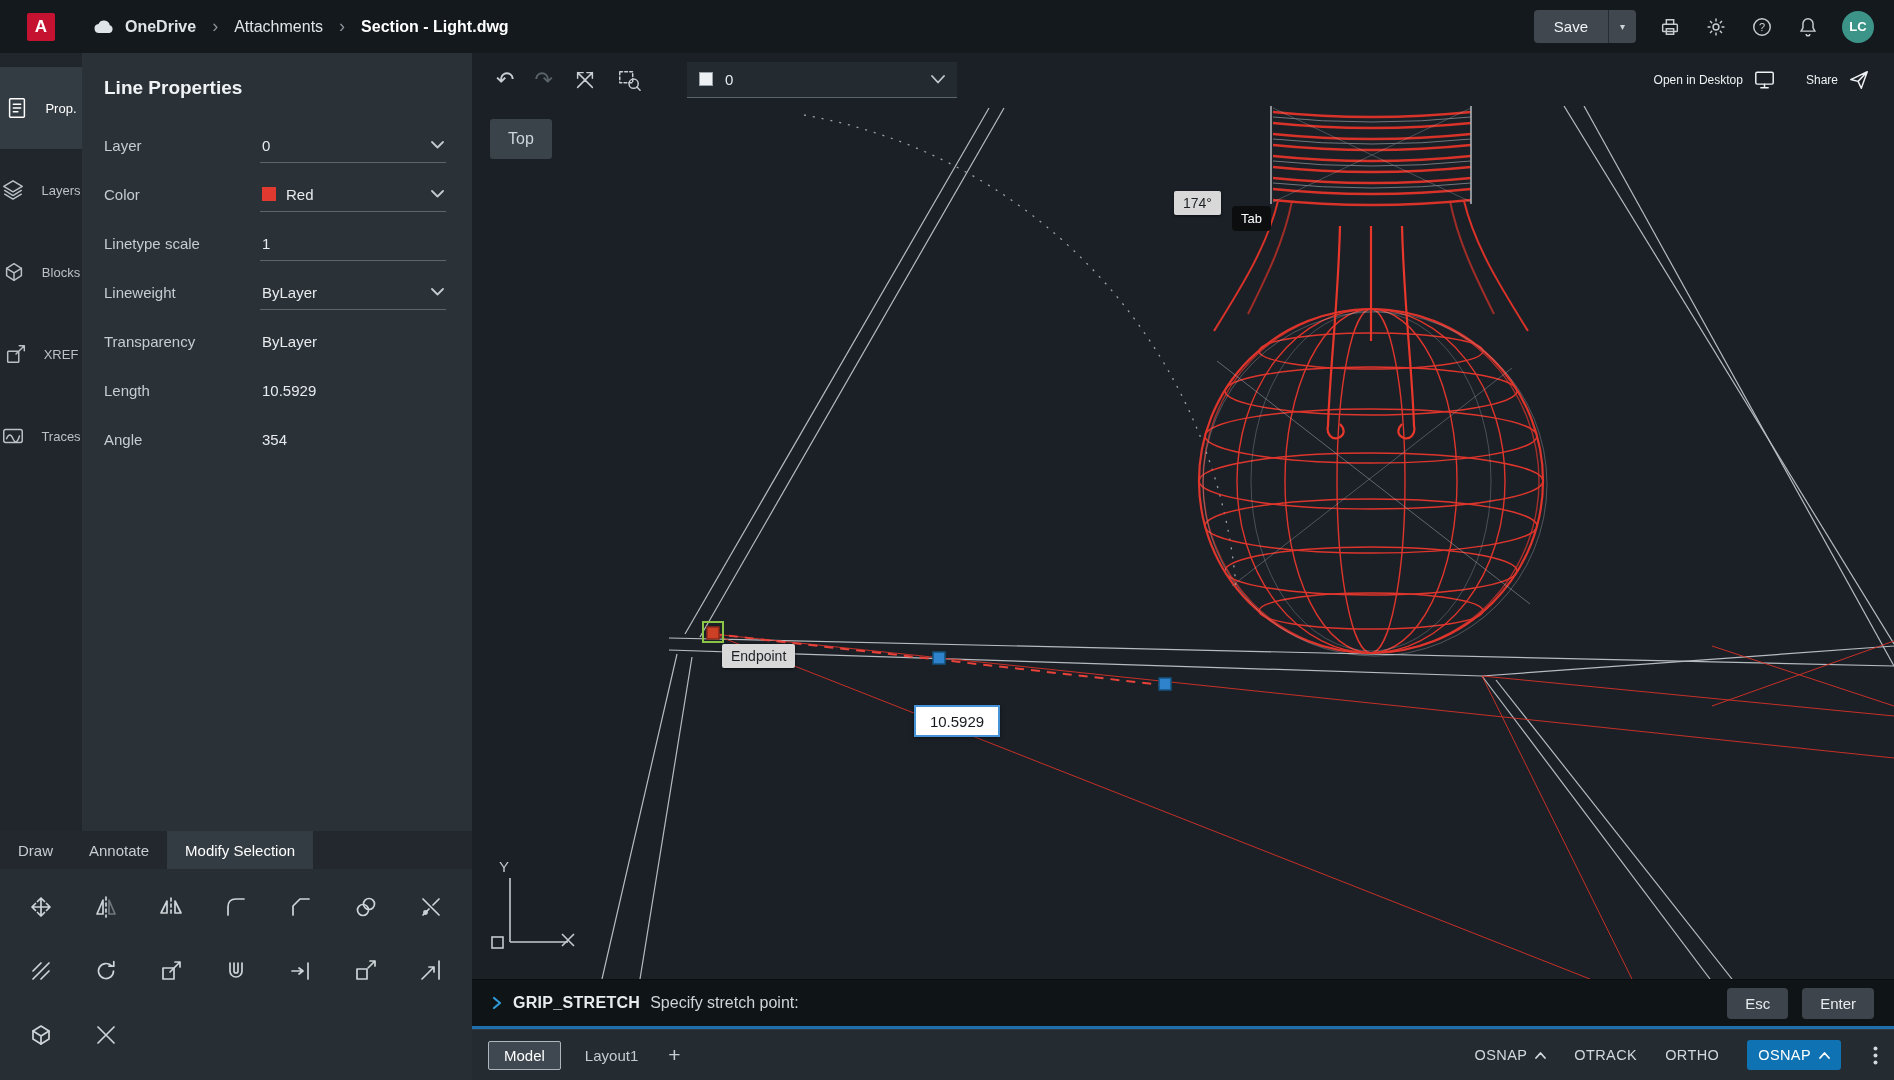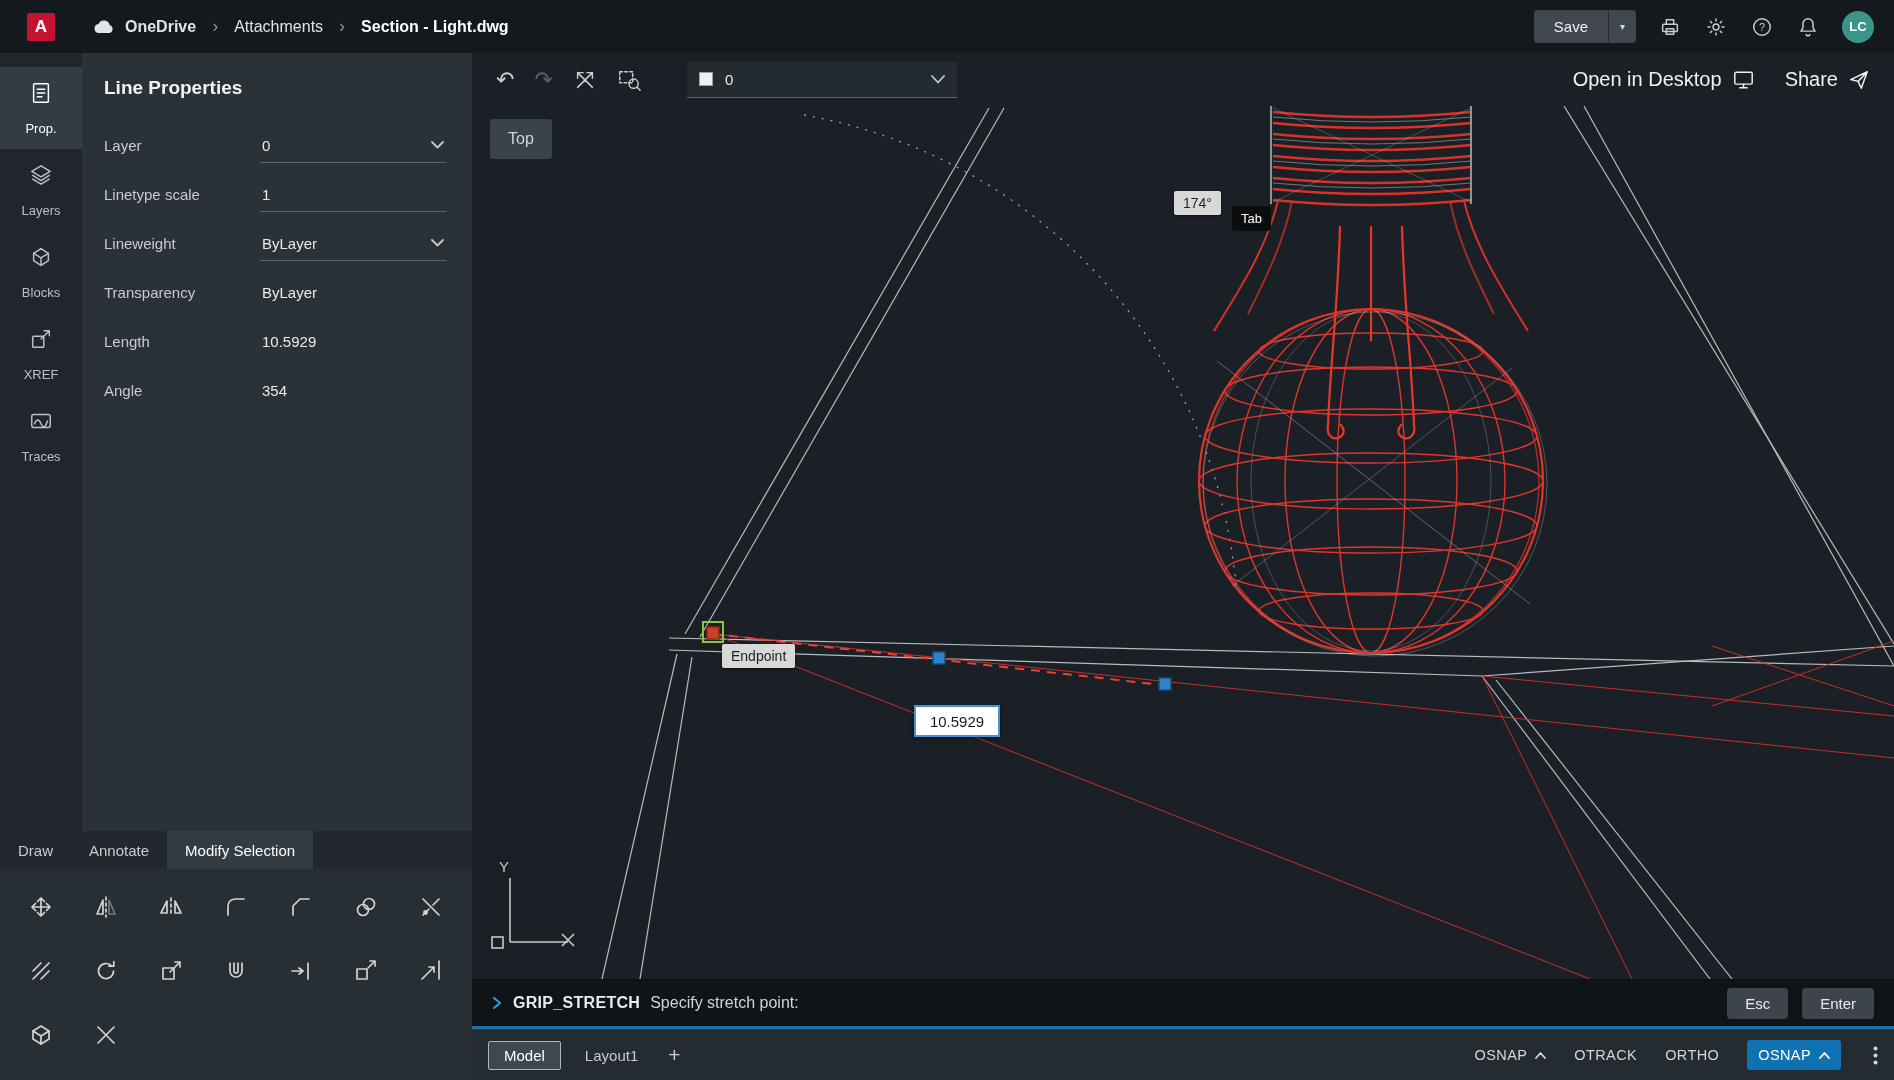--- a/index.html
+++ b/index.html
@@ -26,21 +26,21 @@
   .avatar { width:32px; height:32px; border-radius:50%; background:#3c9488; color:#fff; font-size:13px; font-weight:bold;
             display:flex; align-items:center; justify-content:center; }
 
   
   .main { flex:1; display:flex; min-height:0; }
   .left-col { width:472px; flex:none; display:flex; flex-direction:column; background:#2a3137; }
   .left-top { flex:1; display:flex; min-height:0; }
 
   
   .sidebar { width:82px; flex:none; background:#20262b; display:flex; flex-direction:column; padding-top:14px; }
-  .side-item { height:82px; display:flex; flex-direction:column; align-items:center; justify-content:center; gap:16px;
+  .side-item { height:82px; display:flex; flex-direction:row; align-items:center; justify-content:center; gap:16px;
                color:#bac1c7; font-size:13px; }
   .side-item.active { background:#343c43; color:#fff; }
   .side-item svg { stroke:currentColor; fill:none; stroke-width:1.6; stroke-linecap:round; stroke-linejoin:round; }
 
   
   .props { flex:1; padding:24px 26px 0 22px; overflow:hidden; }
   .props-title { font-size:19px; font-weight:bold; color:#f0f3f5; margin-bottom:22px; }
   .prow { display:flex; align-items:center; height:49px; }
   .plabel { width:156px; flex:none; font-size:15px; color:#c6ccd1; }
   .pfield { flex:1; display:flex; align-items:center; gap:10px; height:34px; padding:0 2px; }
@@ -61,21 +61,21 @@
   
   .canvas-col { flex:1; display:flex; flex-direction:column; min-width:0; background:#1a2026; }
   .canvas-toolbar { height:53px; flex:none; display:flex; align-items:center; padding:0 24px; gap:20px; }
   .ct-icon { color:#c9ced3; font-size:22px; line-height:1; display:flex; align-items:center; }
   .ct-icon.disabled { color:#5a626a; }
   .ct-icon svg { stroke:currentColor; fill:none; stroke-width:1.6; stroke-linecap:round; stroke-linejoin:round; }
   .layer-dd { margin-left:26px; width:270px; height:36px; background:#232a30; border-bottom:1px solid #5b656d;
               display:flex; align-items:center; gap:12px; padding:0 12px; }
   .layer-swatch { width:14px; height:14px; background:#eef1f3; border:1px solid #99a1a8; }
   .layer-val { flex:1; font-size:15px; color:#e8ebee; }
-  .ct-right { margin-left:auto; display:flex; align-items:center; gap:30px; color:#eef2f4; font-size:20px; }
+  .ct-right { margin-left:auto; display:flex; align-items:center; gap:30px; color:#eef2f4; font-size:12px; }
   .ct-link { display:flex; align-items:center; gap:10px; }
   .ct-link svg { stroke:#eef2f4; fill:none; stroke-width:1.6; stroke-linecap:round; stroke-linejoin:round; }
 
   
   .viewport { flex:1; position:relative; min-height:0; background:#1a2026; overflow:hidden; }
   .viewport > svg.draw { position:absolute; inset:0; width:100%; height:100%; }
   .view-btn { position:absolute; left:18px; top:13px; width:62px; height:40px; background:#3a424a; border-radius:3px;
               color:#cdd6dd; font-size:16px; display:flex; align-items:center; justify-content:center; }
   .tip { position:absolute; background:#d8d8d8; color:#1d2125; font-size:14px; padding:4px 9px; border-radius:2px;
          box-shadow:0 1px 3px rgba(0,0,0,.55); white-space:nowrap; }
@@ -212,20 +212,30 @@
           <div class="prow">
             <span class="plabel">Layer</span>
             <div class="pfield underline">
               <span class="pvalue">0</span>
               <svg class="chev" width="13" height="8" viewBox="0 0 13 8">
                   <polyline points="1,1 6.5,6.5 12,1"></polyline>
                 </svg>
             </div>
           </div>
           <div class="prow">
+            <span class="plabel">Color</span>
+            <div class="pfield underline">
+              <span class="swatch"></span>
+              <span class="pvalue">Red</span>
+              <svg class="chev" width="13" height="8" viewBox="0 0 13 8">
+                  <polyline points="1,1 6.5,6.5 12,1"></polyline>
+                </svg>
+            </div>
+          </div>
+          <div class="prow">
             <span class="plabel">Linetype scale</span>
             <div class="pfield underline">
               <span class="pvalue">1</span>
             </div>
           </div>
           <div class="prow">
             <span class="plabel">Lineweight</span>
             <div class="pfield underline">
               <span class="pvalue">ByLayer</span>
               <svg class="chev" width="13" height="8" viewBox="0 0 13 8">

